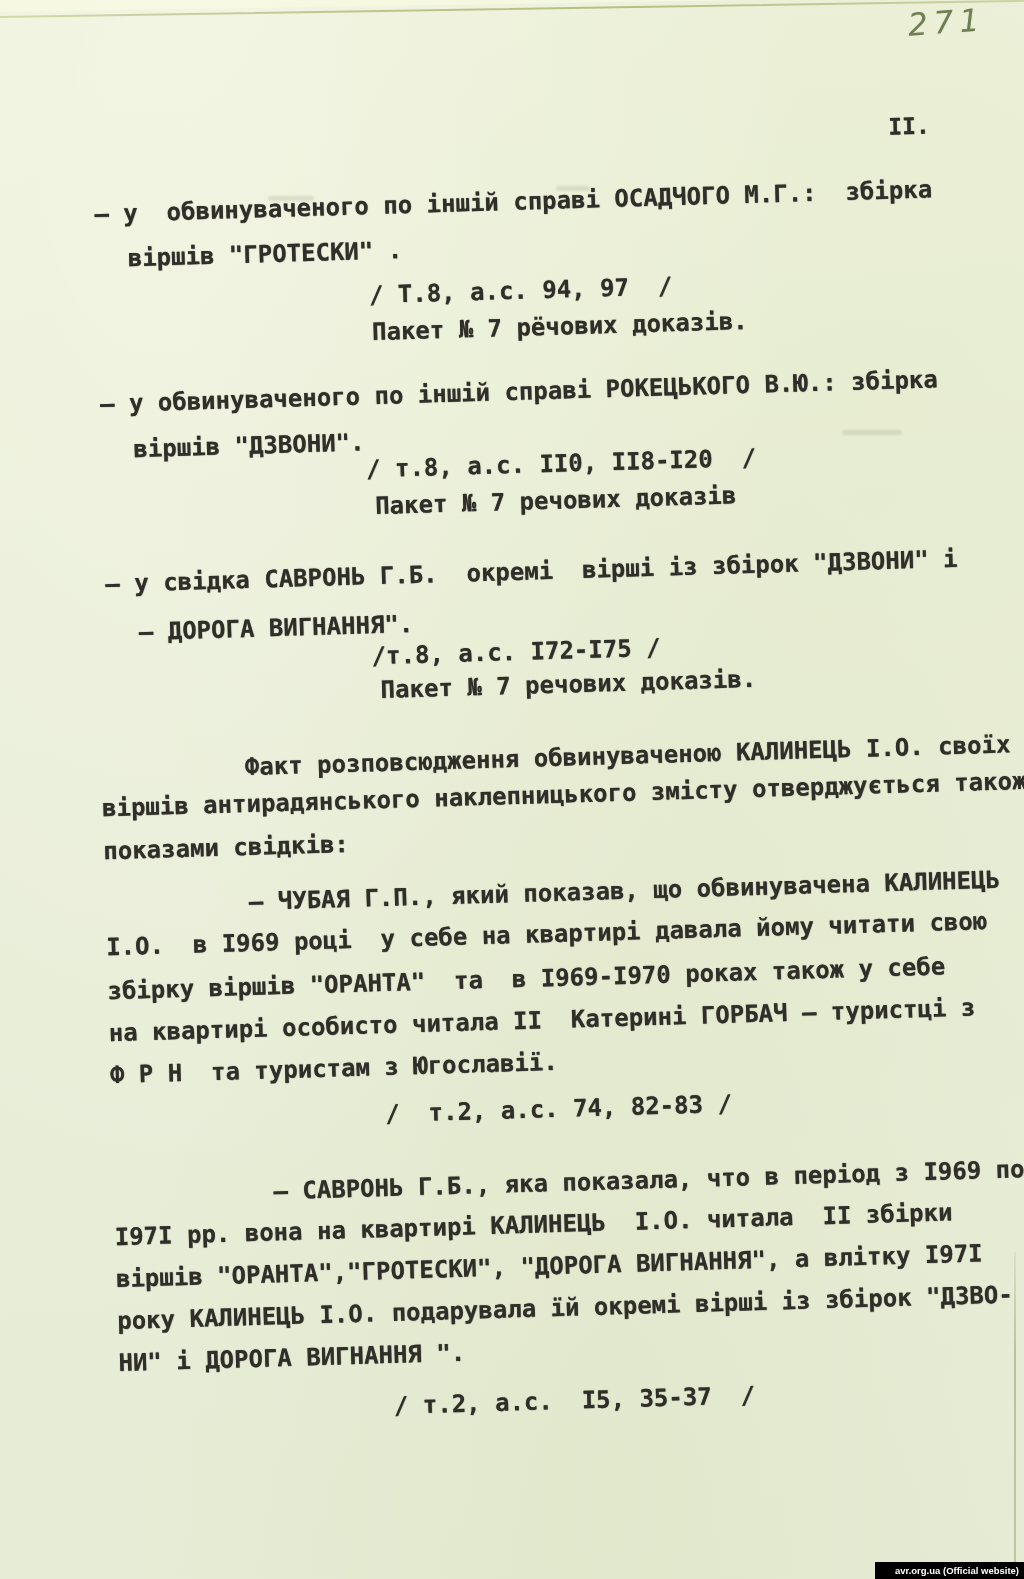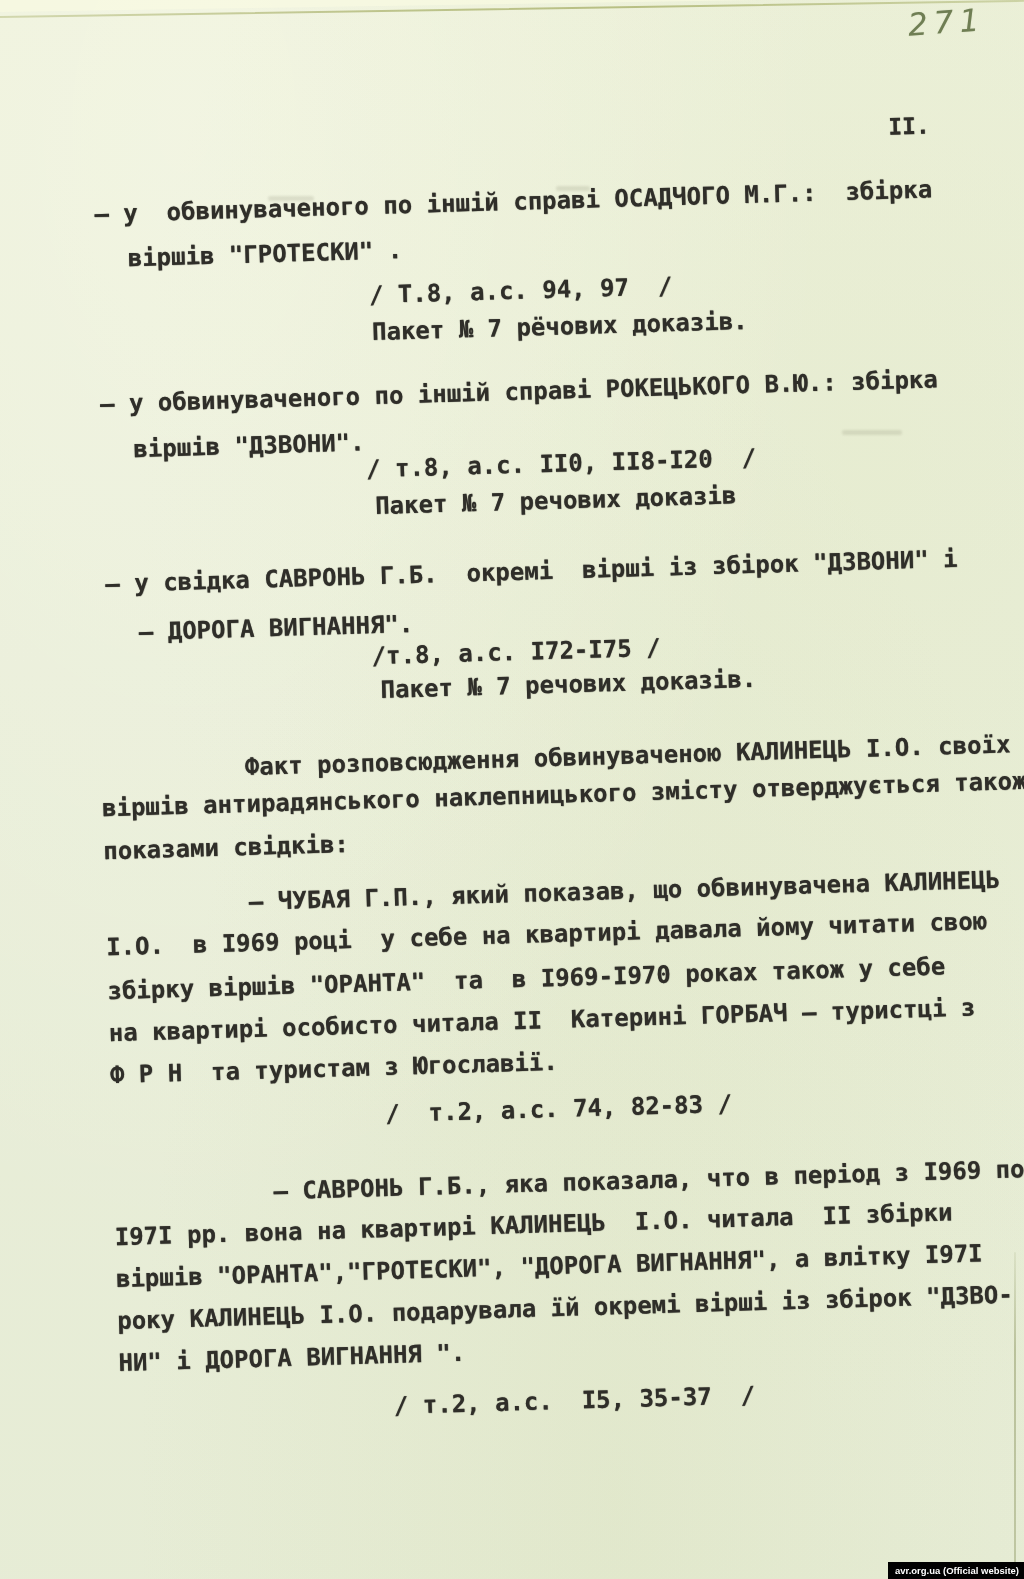--- a/index.html
+++ b/index.html
@@ -63,21 +63,21 @@
     color: rgba(100,116,72,0.88);
     transform: rotate(-4deg);
     text-shadow: 0 0 1px rgba(100,116,72,0.35);
   }
 
   .watermark {
     position: absolute; right: 0; bottom: 0;
     background: #000000; color: #ffffff;
     font-family: "Liberation Sans", sans-serif;
     font-weight: bold; font-size: 9.5px; line-height: 13px;
-    padding: 2px 5px 2px 7px;
+    padding: 2px 5px 2px 20px;
     white-space: nowrap;
   }
 </style>
 </head>
 <body>
 
 <div class="sheet">
 
   <div class="topstrip"></div>
   <div class="topline"></div>

